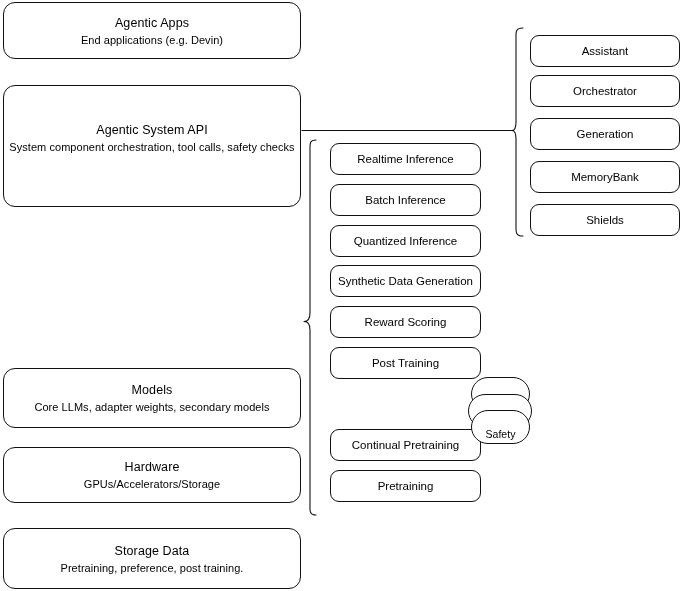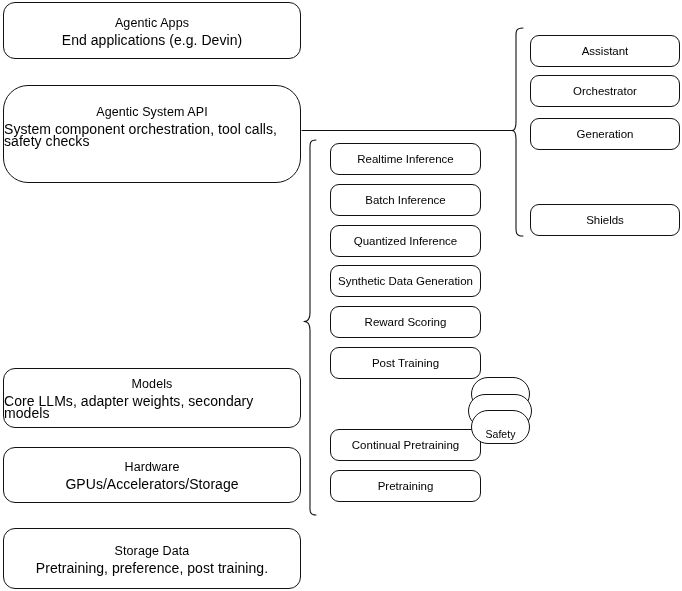--- a/index.html
+++ b/index.html
@@ -38,21 +38,21 @@
     border-radius: 12px;
     width: 298px;
     left: 3px;
   }
   .layer .title {
     font-size: 12.5px;
     line-height: 15px;
     letter-spacing: 0.1px;
   }
   .layer .subtitle {
-    font-size: 14px;
+    font-size: 11px;
     line-height: 12px;
     margin-top: 3px;
     letter-spacing: 0.05px;
   }
   
   .layer .textwrap {
     display: flex;
     flex-direction: column;
     align-items: center;
   }
@@ -133,21 +133,21 @@
              C 310 510 309 515 316 515"></path>
   </svg>
 
   <div class="node layer" style="top:2px; height:57px;">
     <div class="textwrap">
       <div class="title">Agentic Apps</div>
       <div class="subtitle">End applications (e.g. Devin)</div>
     </div>
   </div>
 
-  <div class="node layer" style="top:85px; height:98px;border-radius:25px;">
+  <div class="node layer" style="top:85px; height:122px;">
     <div class="textwrap" style="margin-top:-16px;">
       <div class="title">Agentic System API</div>
       <div class="subtitle">System component orchestration, tool calls, safety checks</div>
     </div>
   </div>
 
 
   <div class="node layer" style="top:368px; height:60px;">
     <div class="textwrap">
       <div class="title">Models</div>
@@ -206,17 +206,20 @@
 
   <div class="node item right-item" style="top:35px;">
     <span class="label">Assistant</span>
   </div>
   <div class="node item right-item" style="top:75px;">
     <span class="label">Orchestrator</span>
   </div>
   <div class="node item right-item" style="top:118px;">
     <span class="label">Generation</span>
   </div>
+  <div class="node item right-item" style="top:161px;">
+    <span class="label">MemoryBank</span>
+  </div>
   <div class="node item right-item" style="top:204px;">
     <span class="label">Shields</span>
   </div>
 
 </div>
 
 </body></html>

